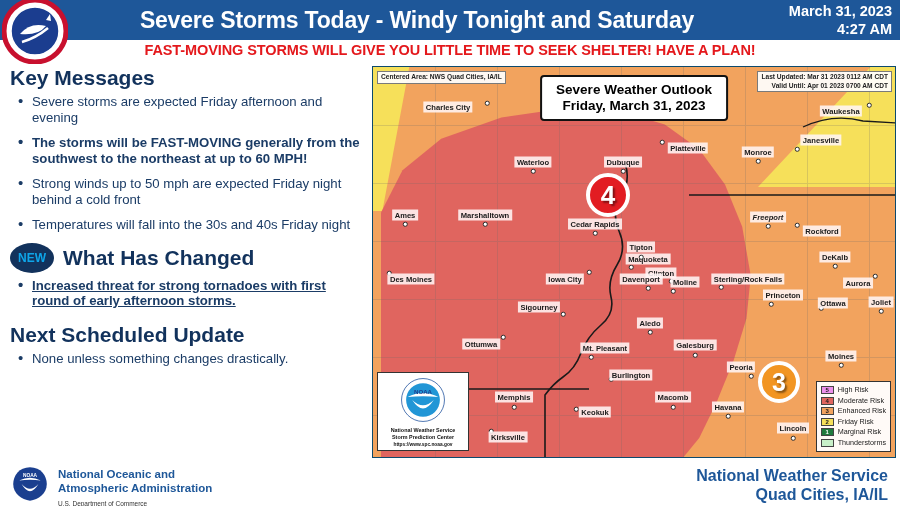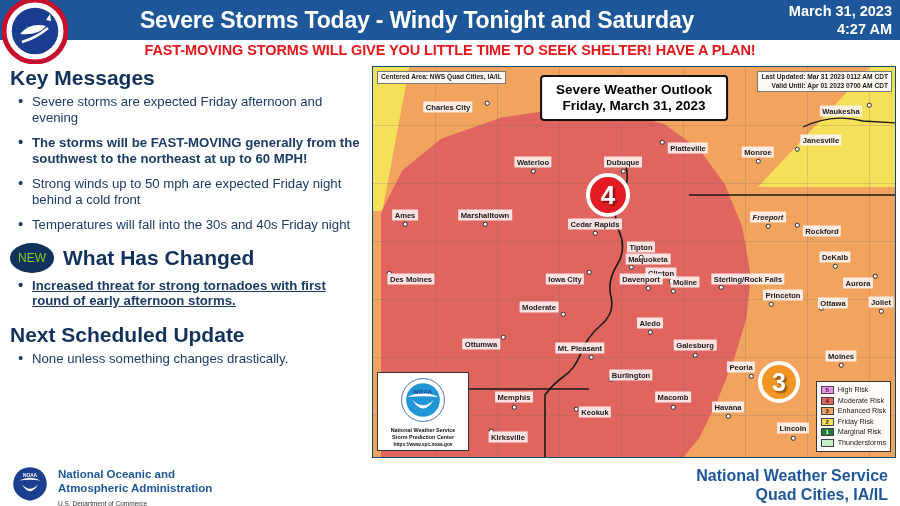--- a/index.html
+++ b/index.html
@@ -60,22 +60,22 @@
     font-size: 15px; color: #1b3c66;
   }
   .bullets li.bold { font-weight: bold; }
   .bullets li.underline { font-weight: bold; text-decoration: underline; }
 
   .changed-head {
     display: flex; align-items: center; gap: 9px; margin: 2px 0 5px 0;
   }
   .new-badge {
     width: 44px; height: 30px; border-radius: 50%;
-    background: #12325c; color: #84cc16;
-    font-size: 12px; font-weight: normal;
+    background: #12325c; color: #0ea5e9;
+    font-size: 12px; font-weight: bold;
     display: flex; align-items: center; justify-content: center;
     flex: none;
   }
   .next-title { margin-top: 14px; }
 
   
   .map {
     position: absolute; left: 372px; top: 66px;
     width: 524px; height: 392px;
     background: #f2a35e;
@@ -393,33 +393,33 @@
       <div class="city">
         <div class="dot" style="left: 398px; top: 237px;"></div>
         <div class="label" style="left: 410px; top: 228px;">Princeton</div>
       </div>
       <div class="city">
         <div class="dot" style="left: 448px; top: 241px;"></div>
         <div class="label" style="left: 460px; top: 236px;">Ottawa</div>
       </div>
       <div class="city">
         <div class="dot" style="left: 190px; top: 247px;"></div>
-        <div class="label" style="left: 166px; top: 240px;">Moderate</div>
+        <div class="label" style="left: 166px; top: 240px;">Sigourney</div>
       </div>
       <div class="city">
         <div class="dot" style="left: 277px; top: 265px;"></div>
         <div class="label" style="left: 277px; top: 256px;">Aledo</div>
       </div>
       <div class="city">
         <div class="dot" style="left: 130px; top: 270px;"></div>
         <div class="label" style="left: 108px; top: 277px;">Ottumwa</div>
       </div>
       <div class="city">
         <div class="dot" style="left: 218px; top: 290px;"></div>
-        <div class="label" style="left: 207px; top: 281px;">Mt. Pleasant</div>
+        <div class="label" style="left: 232px; top: 281px;">Mt. Pleasant</div>
       </div>
       <div class="city">
         <div class="dot" style="left: 322px; top: 288px;"></div>
         <div class="label" style="left: 322px; top: 278px;">Galesburg</div>
       </div>
       <div class="city">
         <div class="dot" style="left: 378px; top: 309px;"></div>
         <div class="label" style="left: 368px; top: 300px;">Peoria</div>
       </div>
       <div class="city">

